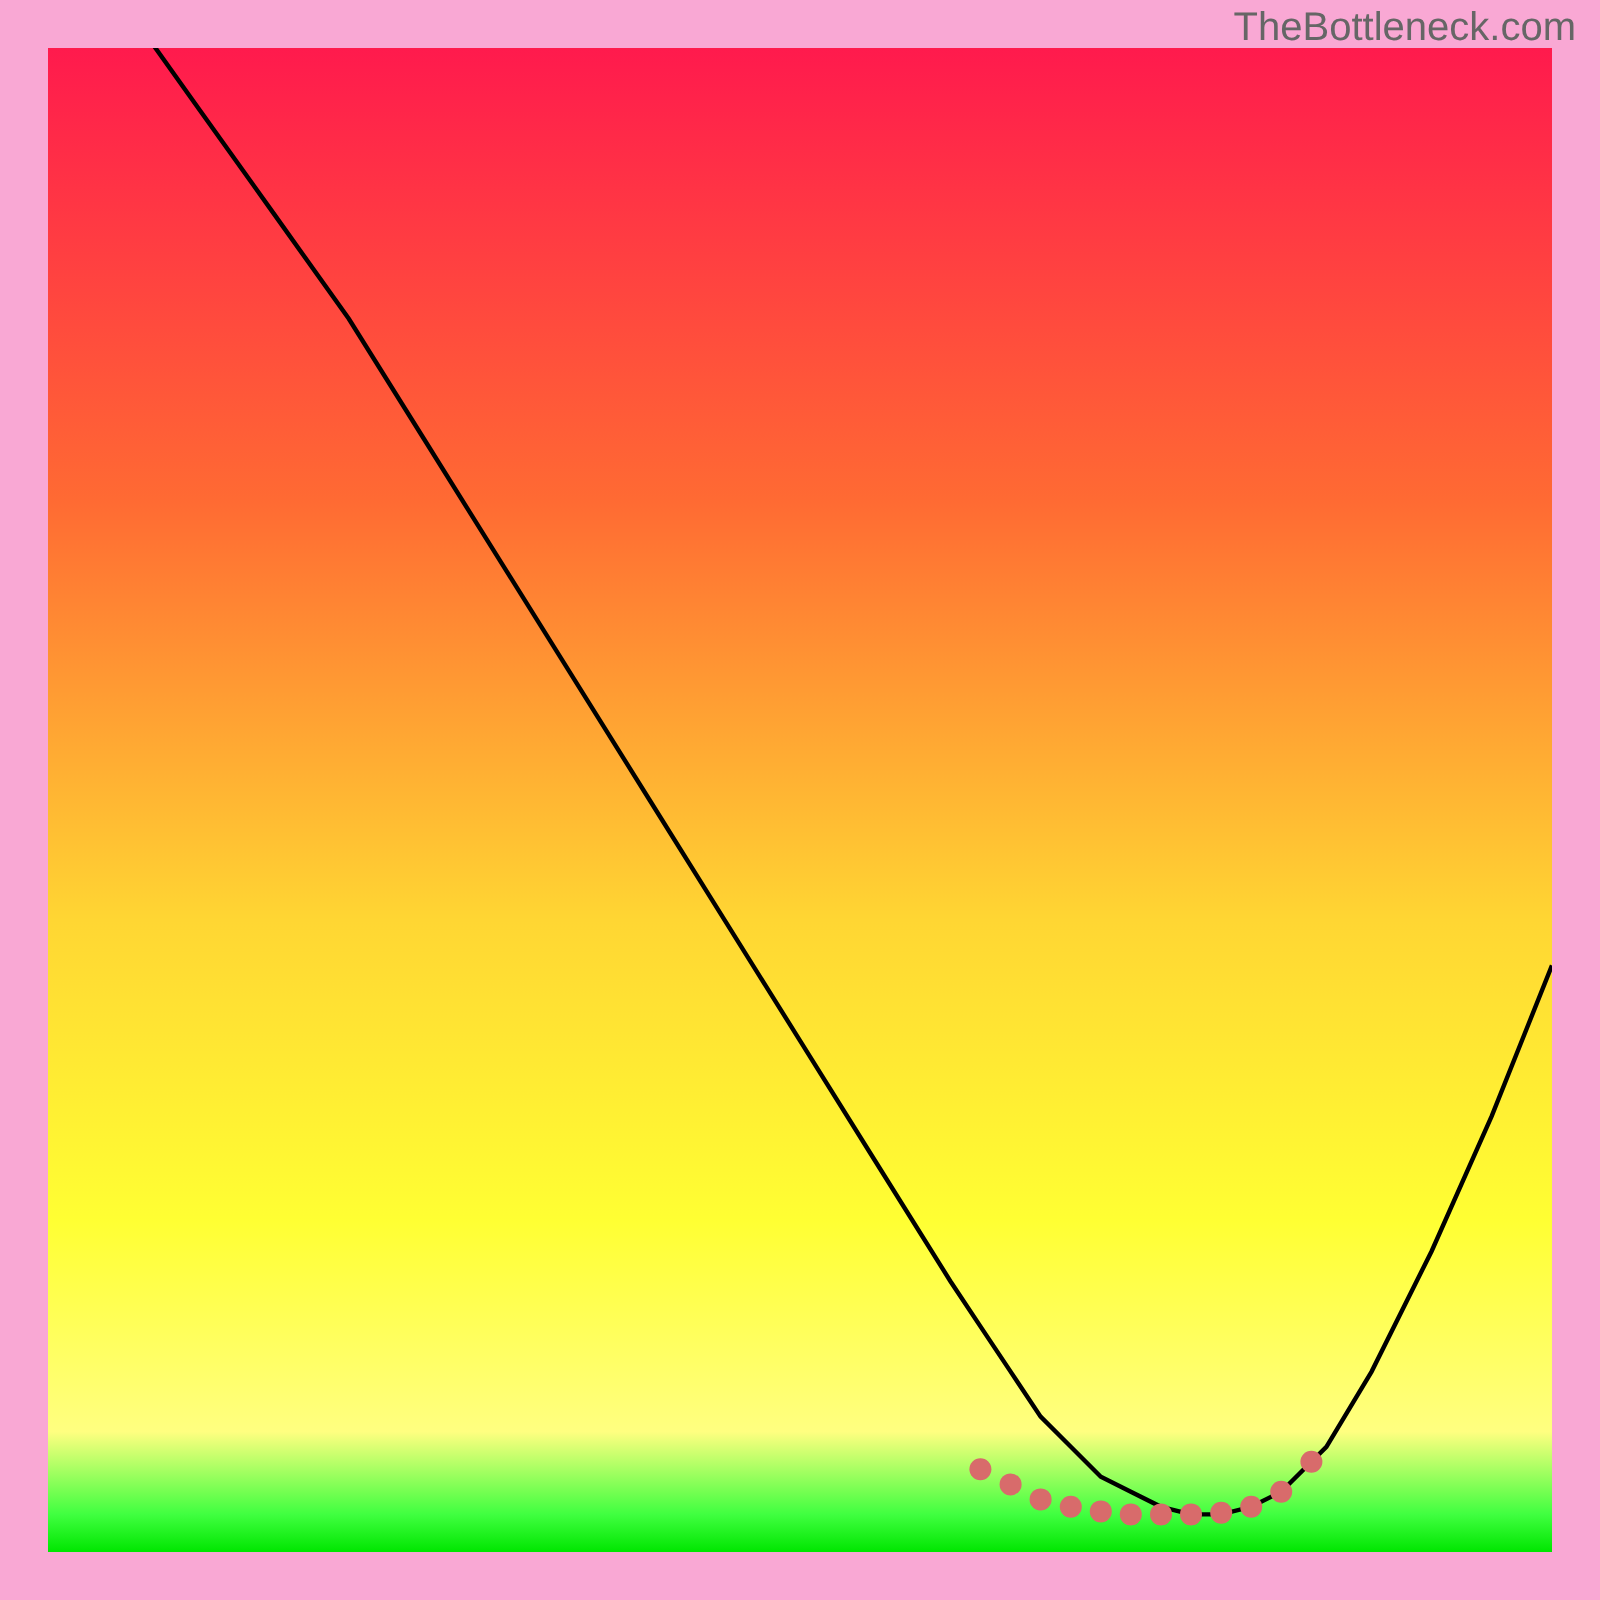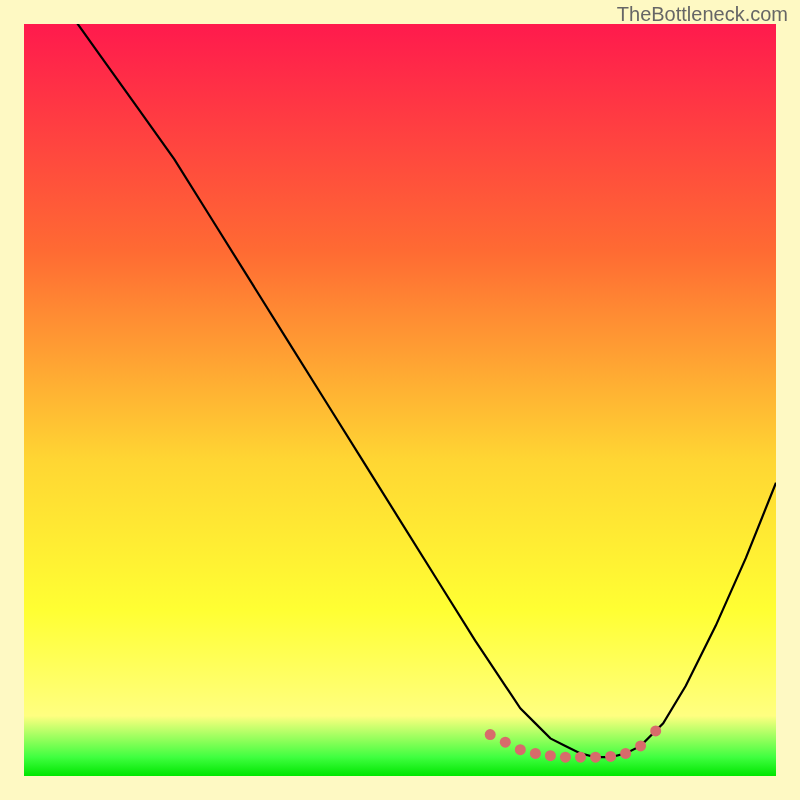--- a/index.html
+++ b/index.html
@@ -1,17 +1,17 @@
 <!DOCTYPE html>
 <html><head>
 <meta charset="utf-8">
 <style>
   * { margin: 0; padding: 0; box-sizing: border-box; }
   body { background: #000; width: 800px; height: 800px; overflow: hidden; font-family: Arial, sans-serif; }
-  .container { position: relative; width: 800px; height: 800px; background: #fef9c3; padding-left: 12px; }
+  .container { position: relative; width: 800px; height: 800px; background: #f9a8d4; padding-left: 12px; }
   .watermark { position: absolute; top: 3px; right: 12px; color: #666; font-size: 20px; font-weight: 500; }
   .plot-area { position: absolute; left: 24px; top: 24px; width: 752px; height: 752px; }
   .gradient-bg { position: absolute; left: 0; top: 0; width: 100%; height: 100%; }
   .curve-svg { position: absolute; left: 0; top: 0; width: 100%; height: 100%; }
 </style>
 </head>
 <body>
 
 <div class="container">
   <div class="watermark">TheBottleneck.com</div>

